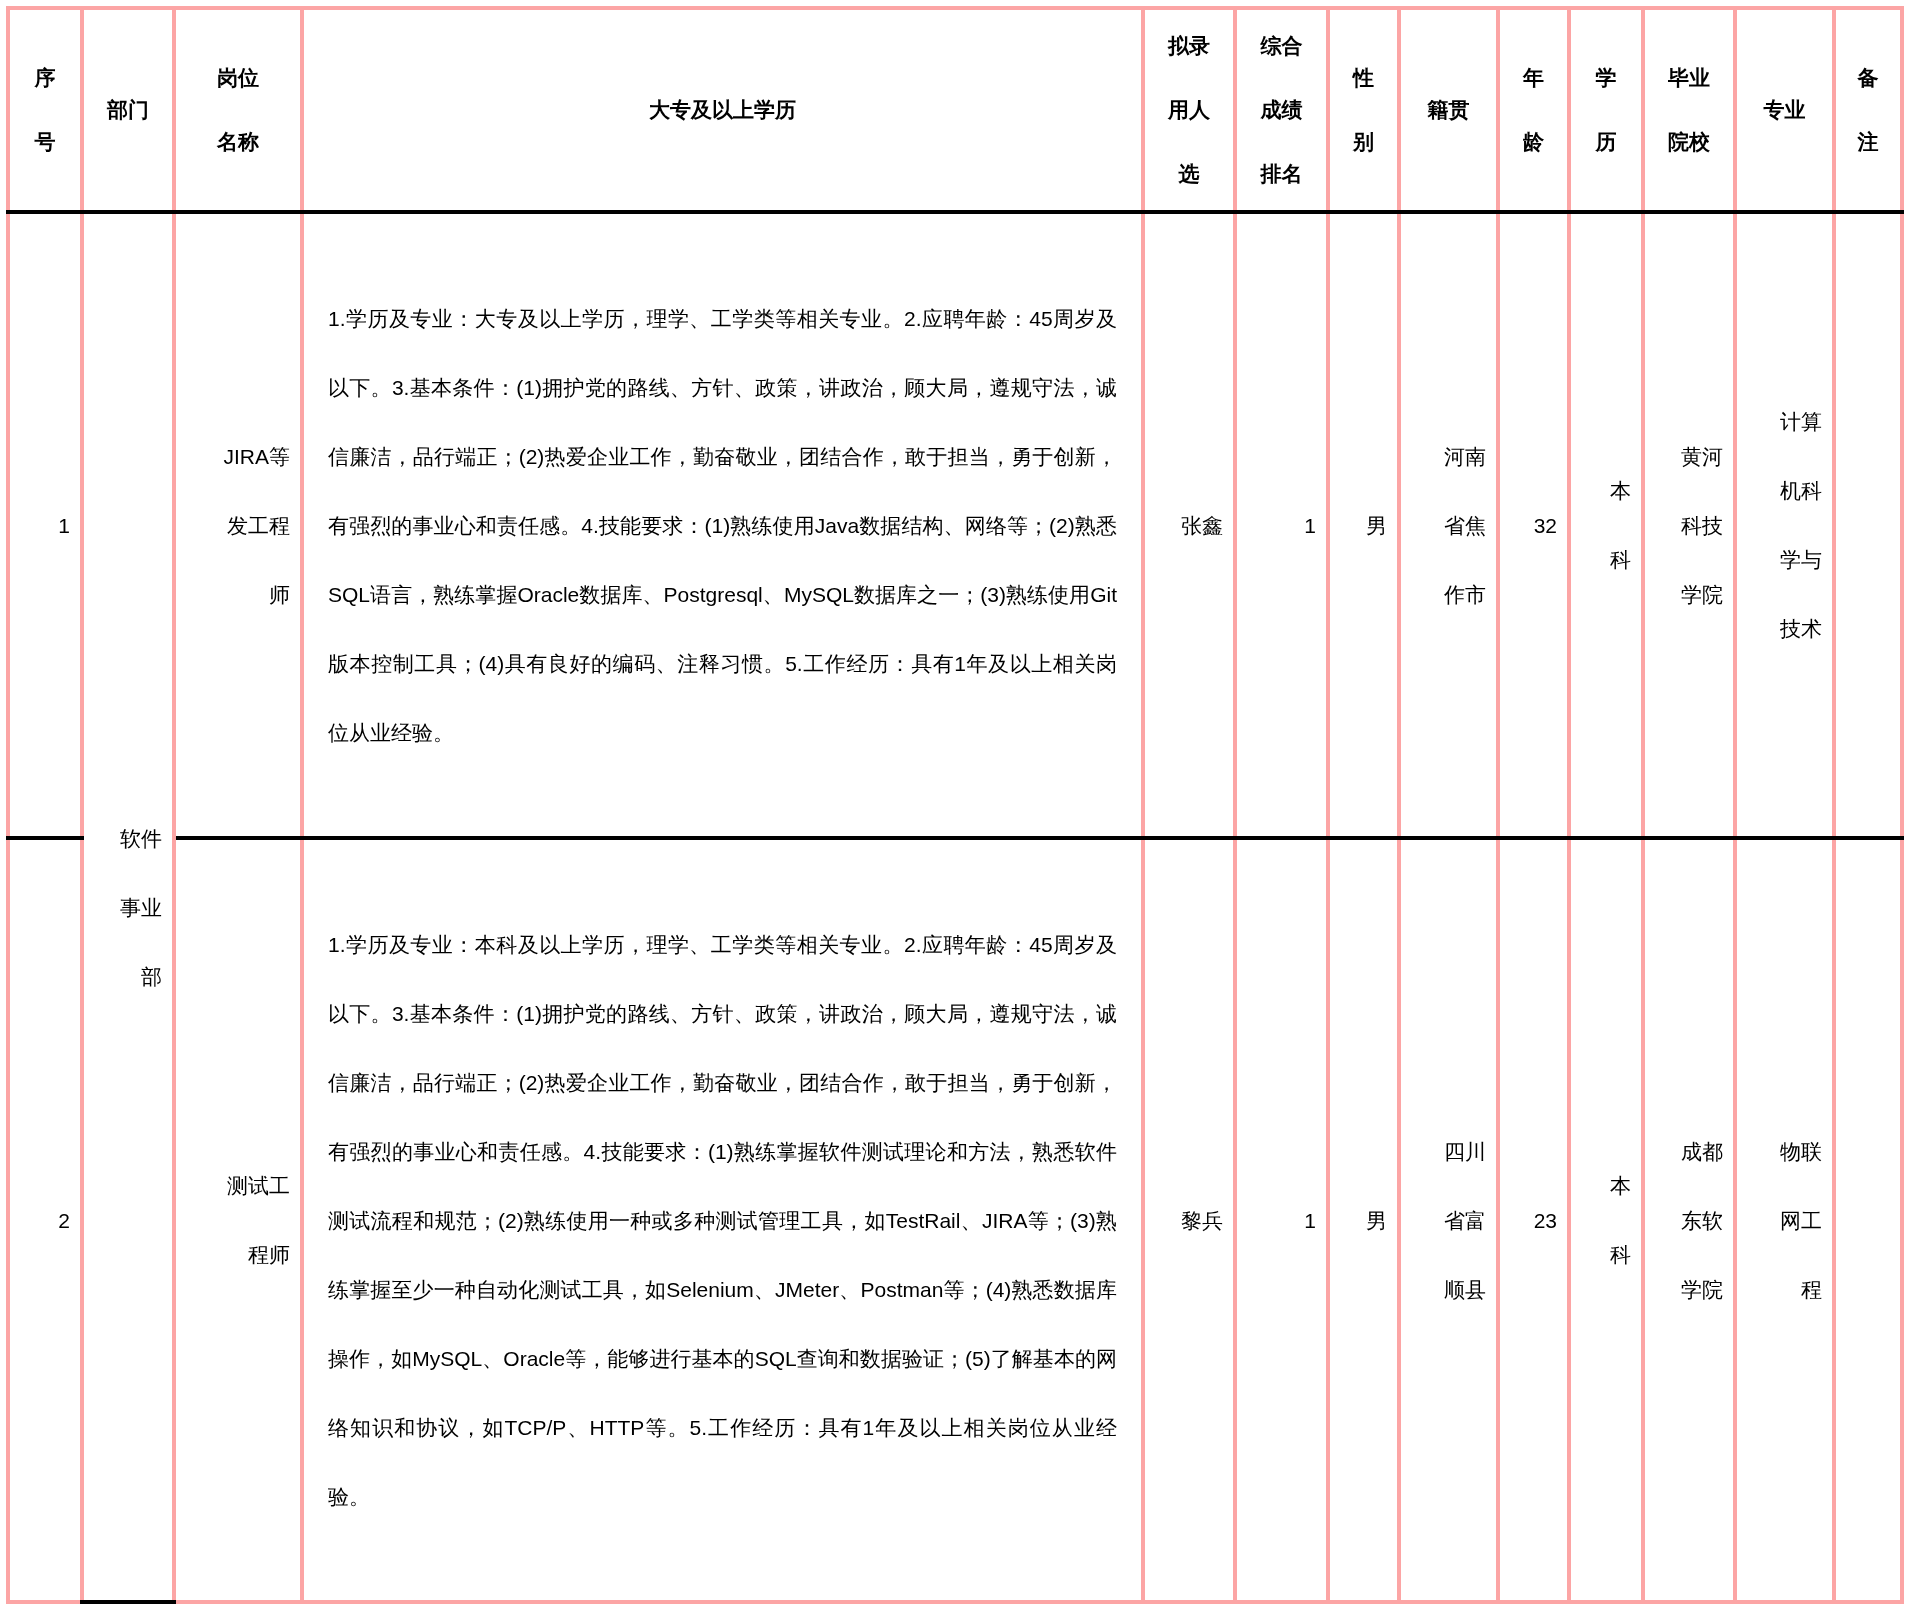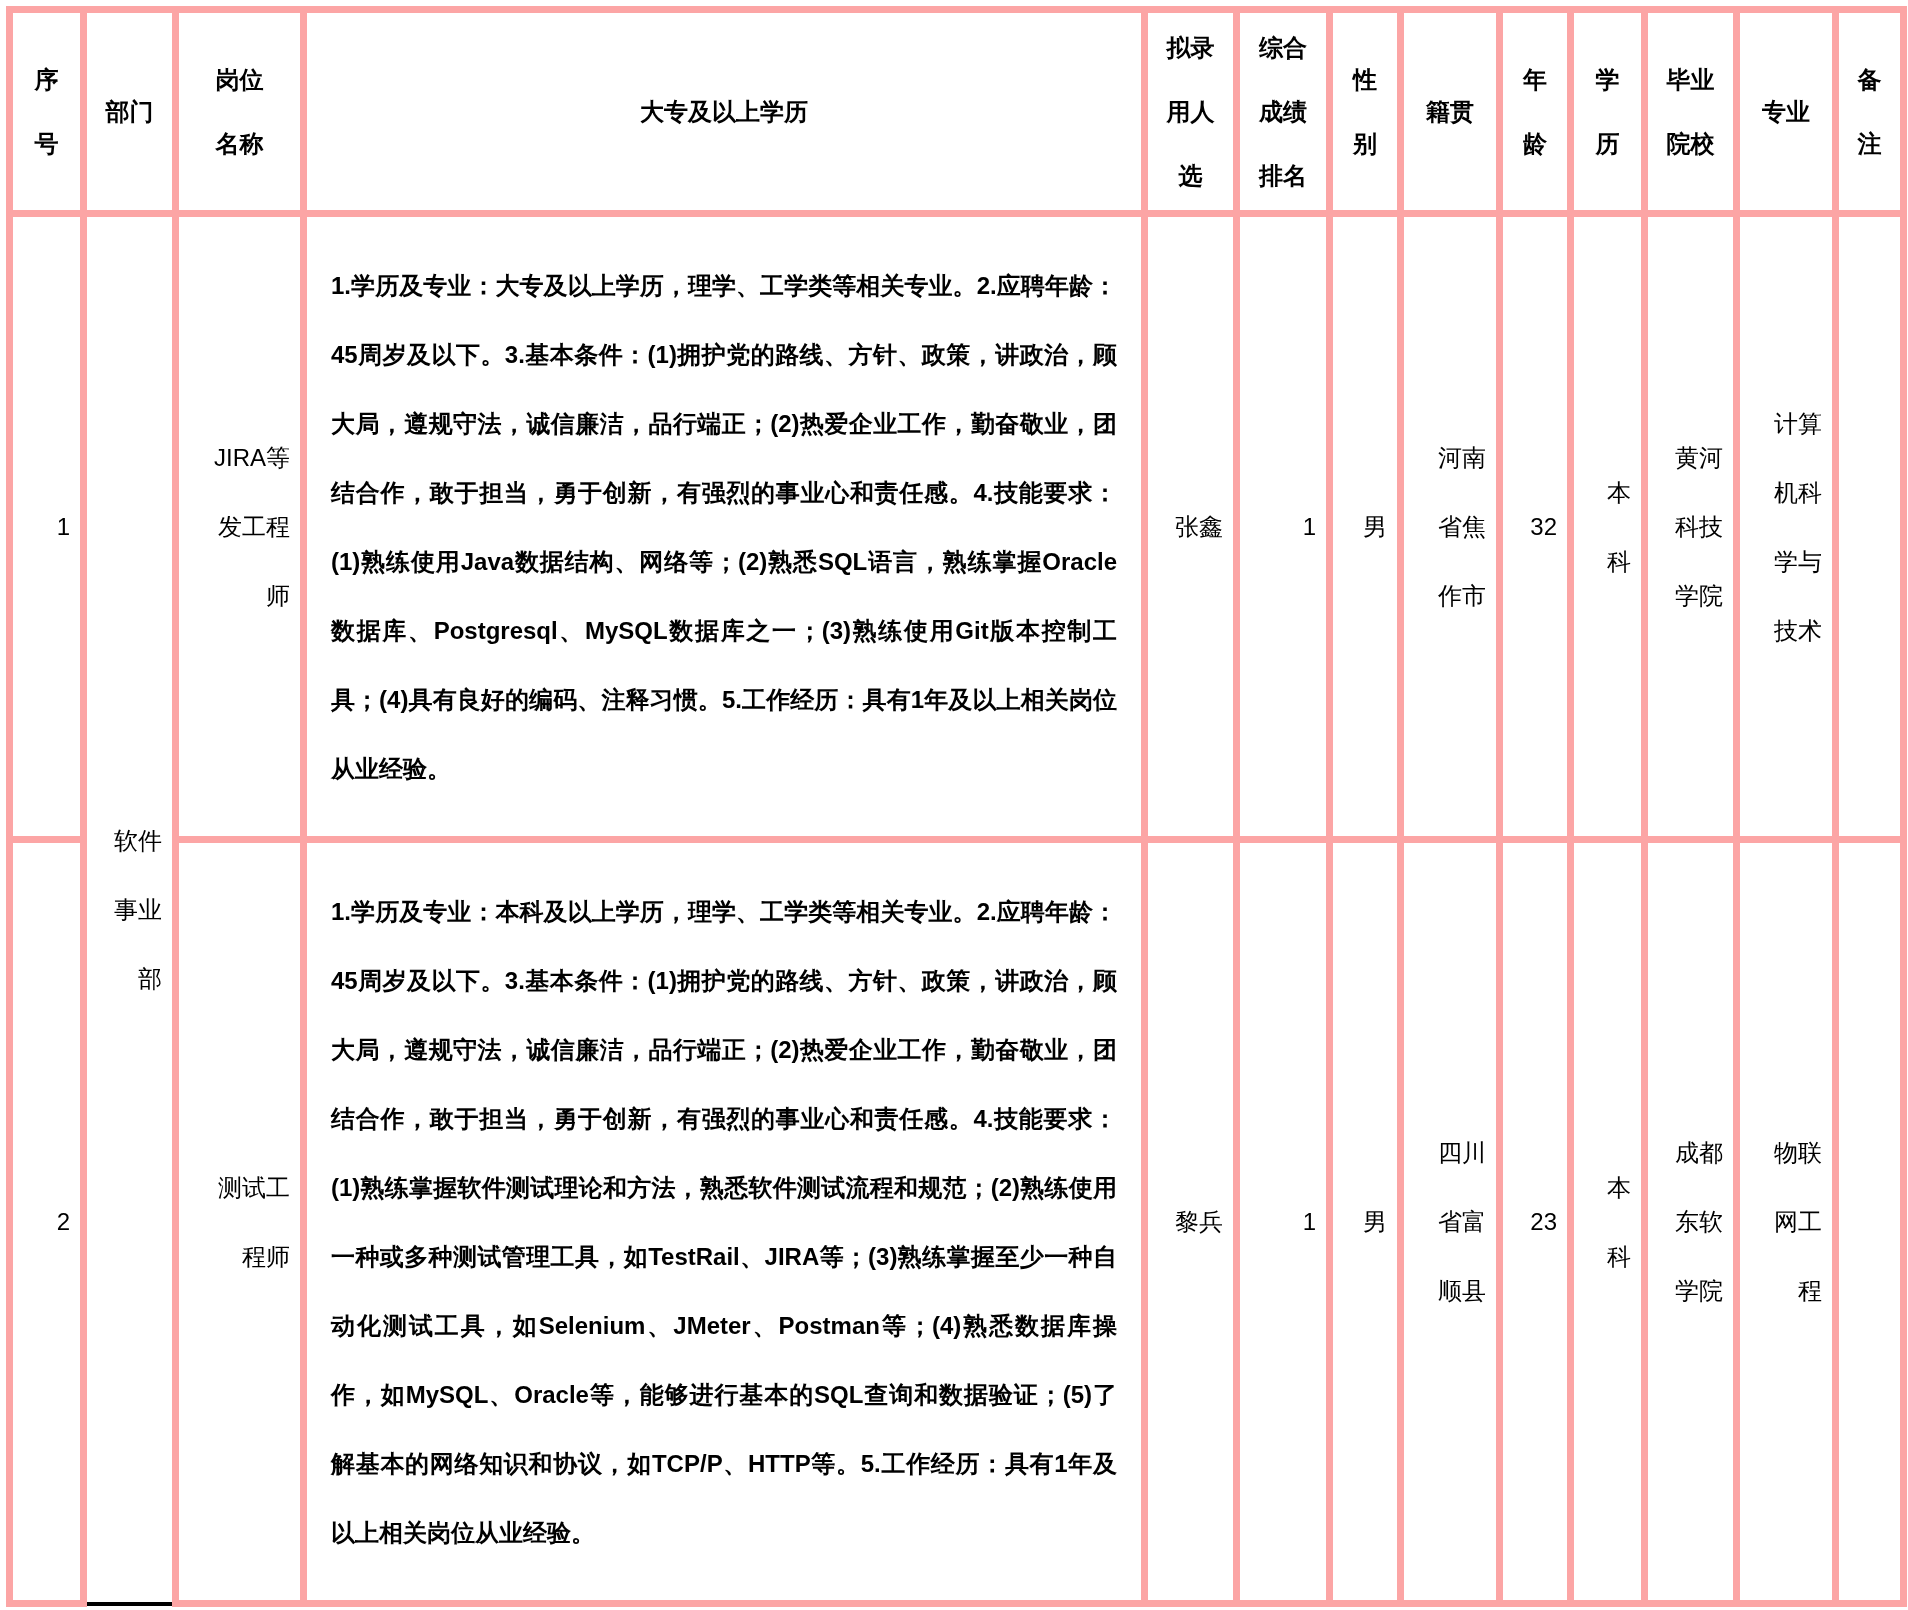--- a/index.html
+++ b/index.html
@@ -15,44 +15,43 @@
   table.tbl {
     position: absolute;
     left: 6px;
     top: 6px;
     width: 1897px;
     border-collapse: collapse;
     table-layout: fixed;
     border: 4px solid #000000;
   }
   .tbl th, .tbl td {
-    border: 7px solid #fca5a5;
+    border: 4px solid #fca5a5;
     text-align: center;
     vertical-align: middle;
-    font-size: 24px;
+    font-size: 21px;
     padding: 0 10px;
     white-space: pre-line;
     overflow: hidden;
   }
   .tbl thead th {
     font-weight: bold;
     height: 204px;
     line-height: 64px;
     border-bottom: 4px solid #000000;
   }
   .tbl td { line-height: 69px; text-align: right; }
   tr.r1 { height: 626px; }
   tr.r1 td { border-bottom: 4px solid #000000; }
   tr.r2 { height: 764px; }
   td.req {
     text-align: justify;
     text-justify: inter-ideograph;
     white-space: normal;
     padding: 0 24px;
-    font-weight: bold;
   }
 </style>
 </head>
 <body>
 
 <div class="page">
   <table class="tbl">
     <colgroup>
       <col style="width:74px">
         <col style="width:92px">

